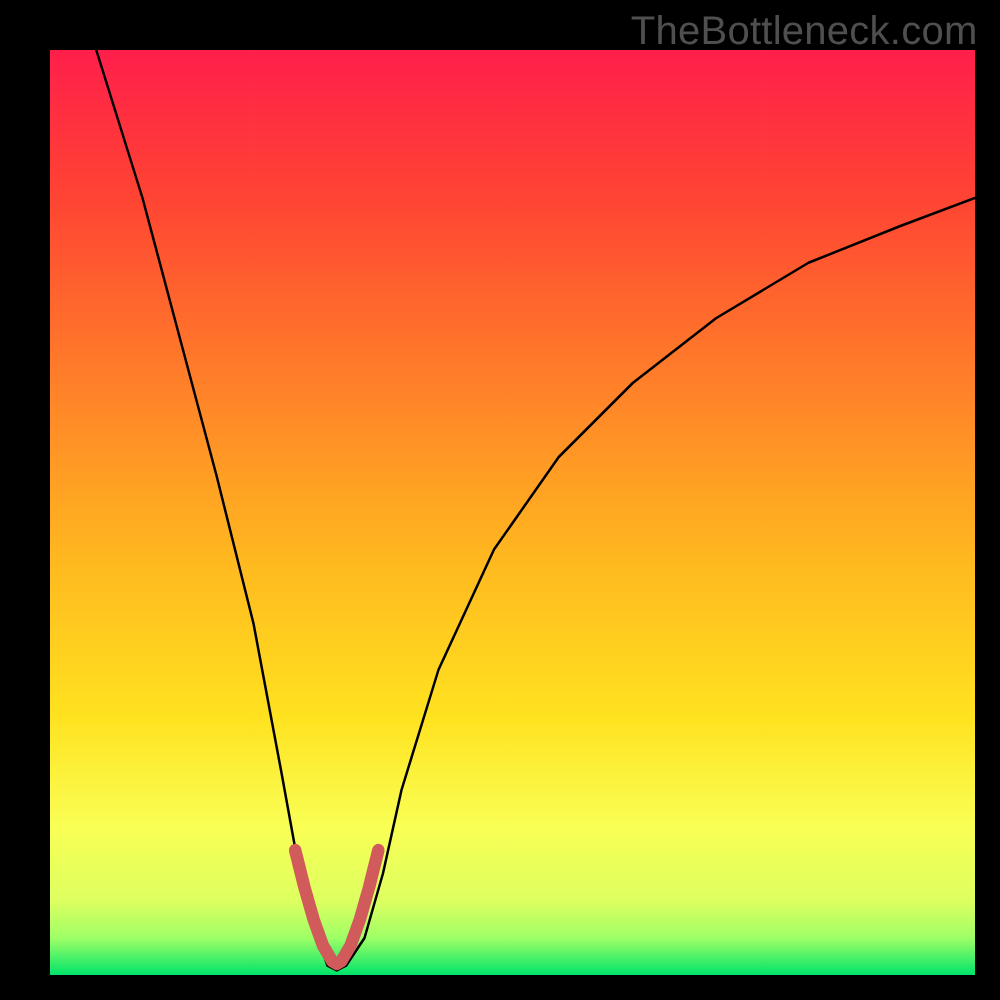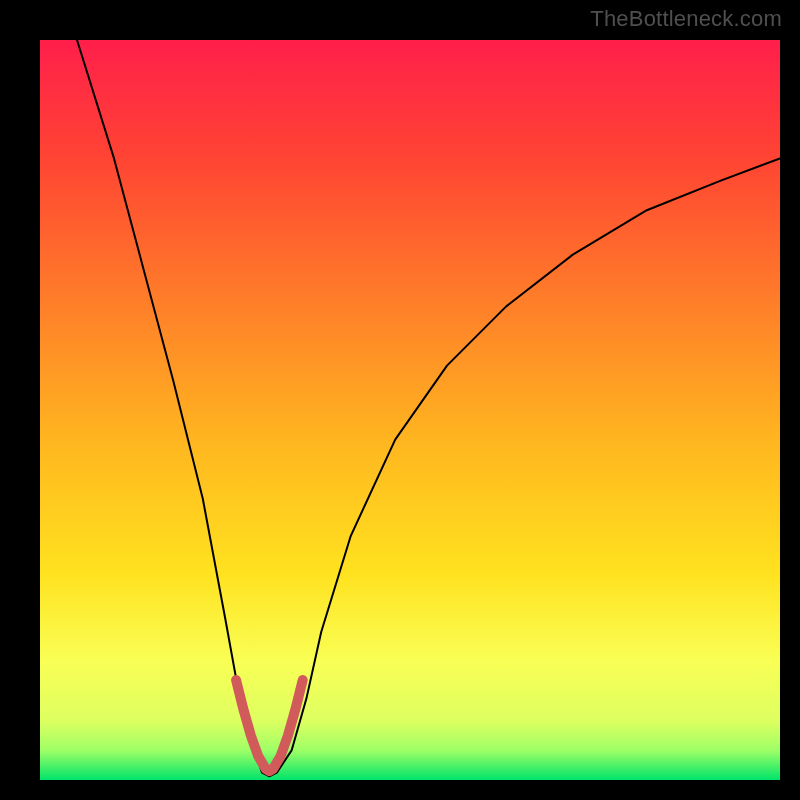--- a/index.html
+++ b/index.html
@@ -25,21 +25,21 @@
     top: 40px;
     width: 740px;
     height: 740px;
     
   }
   .watermark {
     position: absolute;
     top: 6px;
     right: 18px;
     color: #4f4f4f;
-    font-size: 22px;
+    font-size: 32px;
     font-weight: 500;
     letter-spacing: 0.2px;
   }
 </style>
 </head>
 <body>
 
 <div class="frame">
 
   <div class="watermark">TheBottleneck.com</div>

